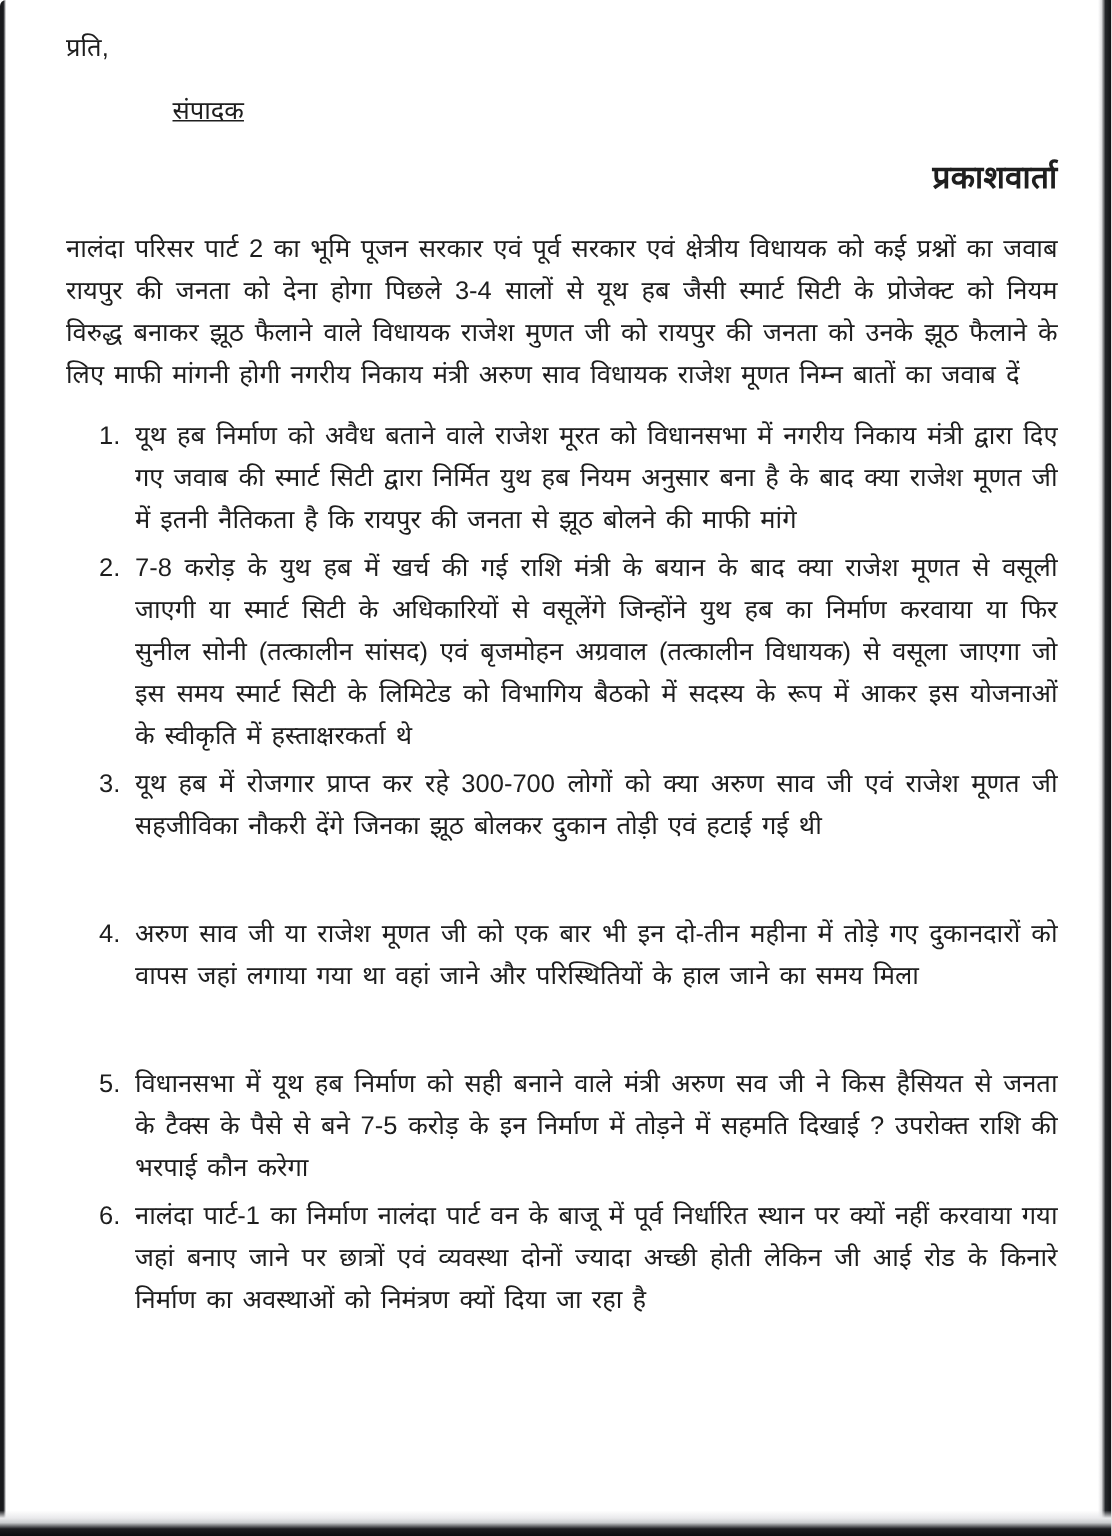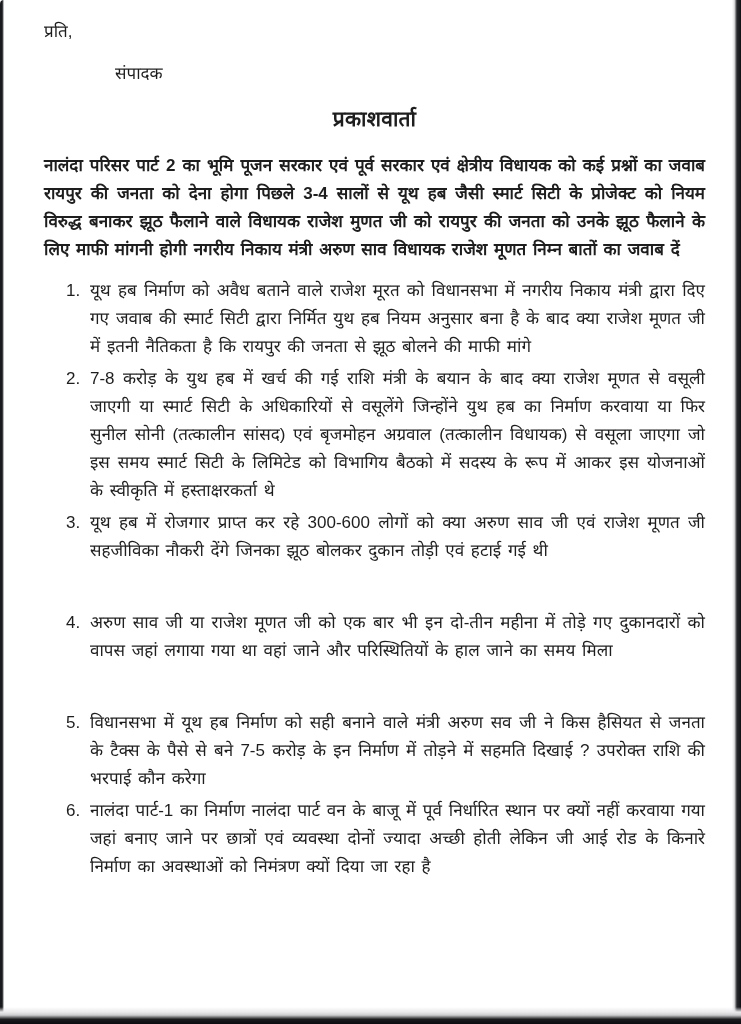--- a/index.html
+++ b/index.html
@@ -44,40 +44,40 @@
   }
   .salutation {
     font-size: 17px;
     line-height: 28px;
   }
   .recipient {
     margin-left: 71px;
     margin-top: 14px;
     font-size: 17px;
     line-height: 28px;
+    text-decoration: underline;
   }
   .greeting {
     font-size: 17px;
     line-height: 28px;
   }
   .title {
     margin: 16px 0 0 0;
-    text-align: center;
+    text-align: right;
     font-size: 21px;
     font-weight: bold;
     line-height: 30px;
     letter-spacing: 0.2px;
   }
   .intro {
     margin: 18px 0 0 0;
     font-size: 17px;
     line-height: 28px;
     text-align: justify;
     word-spacing: 2px;
-    font-weight: bold;
   }
   .qlist {
     list-style: none;
     margin: 13px 0 0 0;
     padding: 0 0 0 22px;
   }
   .qitem {
     display: flex;
     align-items: flex-start;
     margin-bottom: 4px;
@@ -118,21 +118,21 @@
       <li class="qitem">
         <span class="qnum">1.</span>
         <span class="qtext">यूथ हब निर्माण को अवैध बताने वाले राजेश मूरत को विधानसभा में नगरीय निकाय मंत्री द्वारा दिए गए जवाब की स्मार्ट सिटी द्वारा निर्मित युथ हब नियम अनुसार बना है के बाद क्या राजेश मूणत जी में इतनी नैतिकता है कि रायपुर की जनता से झूठ बोलने की माफी मांगे</span>
       </li>
       <li class="qitem">
         <span class="qnum">2.</span>
         <span class="qtext">7-8 करोड़ के युथ हब में खर्च की गई राशि मंत्री के बयान के बाद क्या राजेश मूणत से वसूली जाएगी या स्मार्ट सिटी के अधिकारियों से वसूलेंगे जिन्होंने युथ हब का निर्माण करवाया या फिर सुनील सोनी (तत्कालीन सांसद) एवं बृजमोहन अग्रवाल (तत्कालीन विधायक) से वसूला जाएगा जो इस समय स्मार्ट सिटी के लिमिटेड को विभागिय बैठको में सदस्य के रूप में आकर इस योजनाओं के स्वीकृति में हस्ताक्षरकर्ता थे</span>
       </li>
       <li class="qitem gap-after">
         <span class="qnum">3.</span>
-        <span class="qtext">यूथ हब में रोजगार प्राप्त कर रहे 300-600 लोगों को क्या अरुण साव जी एवं राजेश मूणत जी सहजीविका नौकरी देंगे जिनका झूठ बोलकर दुकान तोड़ी एवं हटाई गई थी</span>
+        <span class="qtext">यूथ हब में रोजगार प्राप्त कर रहे 300-700 लोगों को क्या अरुण साव जी एवं राजेश मूणत जी सहजीविका नौकरी देंगे जिनका झूठ बोलकर दुकान तोड़ी एवं हटाई गई थी</span>
       </li>
       <li class="qitem gap-after">
         <span class="qnum">4.</span>
         <span class="qtext">अरुण साव जी या राजेश मूणत जी को एक बार भी इन दो-तीन महीना में तोड़े गए दुकानदारों को वापस जहां लगाया गया था वहां जाने और परिस्थितियों के हाल जाने का समय मिला</span>
       </li>
       <li class="qitem">
         <span class="qnum">5.</span>
         <span class="qtext">विधानसभा में यूथ हब निर्माण को सही बनाने वाले मंत्री अरुण सव जी ने किस हैसियत से जनता के टैक्स के पैसे से बने 7-5 करोड़ के इन निर्माण में तोड़ने में सहमति दिखाई ? उपरोक्त राशि की भरपाई कौन करेगा</span>
       </li>
       <li class="qitem">

